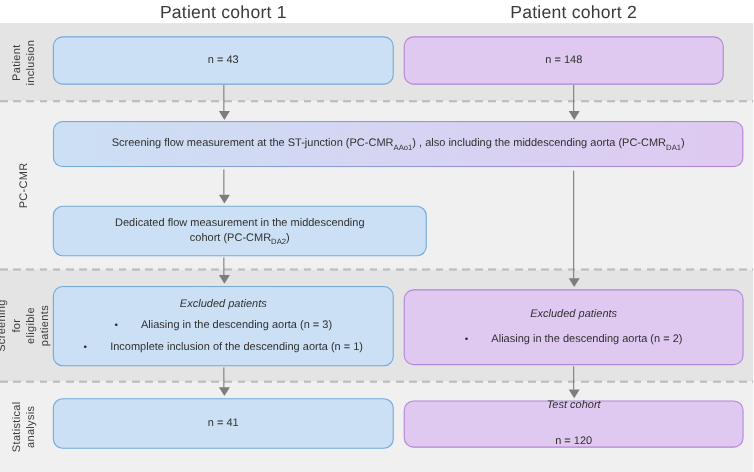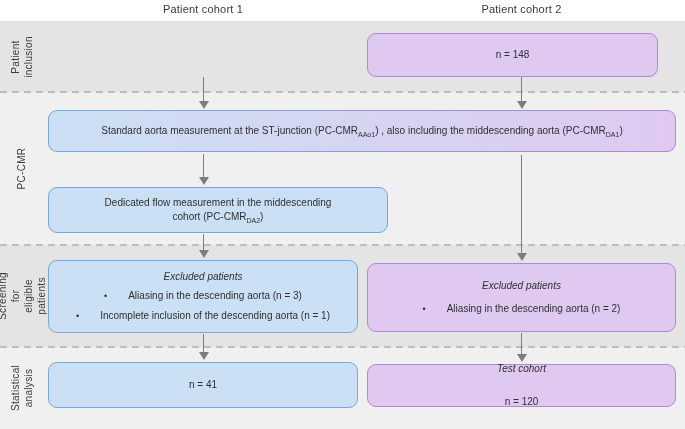--- a/index.html
+++ b/index.html
@@ -9,21 +9,21 @@
     overflow:hidden;
   }
   .band { position:absolute; left:0; width:685px; }
   .band.dark  { background:var(--band-dark,#e4e4e4); }
   .band.light { background:var(--band-light,#f0f0f0); }
   .dashline {
     position:absolute; left:0; width:685px; height:2px; z-index:3;
     background:repeating-linear-gradient(90deg, var(--dash,#bdbdbd) 0 7px, transparent 7px 12px);
   }
   .colhead {
-    position:absolute; top:3px; font-size:11px; text-align:center;
+    position:absolute; top:3px; font-size:16px; text-align:center;
     color:#3a3a3a; letter-spacing:0.2px;
   }
   .rowlabel {
     position:absolute; left:0; width:44px; z-index:4;
     display:flex; align-items:center; justify-content:center;
   }
   .rowlabel span {
     transform:rotate(-90deg); white-space:pre-line; text-align:center;
     font-size:10px; line-height:1.3; letter-spacing:0.3px; color:#3a3a3a;
   }
@@ -86,27 +86,30 @@
     </div>
 
   <div class="arrow" style="left:203px; top:77px;  height:24px;"></div>
   <div class="arrow" style="left:521px; top:77px;  height:24px;"></div>
   <div class="arrow" style="left:203px; top:154px; height:23px;"></div>
   <div class="arrow" style="left:521px; top:155px; height:98px;"></div>
   <div class="arrow" style="left:203px; top:234px; height:16px;"></div>
   <div class="arrow" style="left:203px; top:334px; height:18px;"></div>
   <div class="arrow" style="left:521px; top:333px; height:21px;"></div>
 
+  <div class="box blue" style="left:48px; top:33px; width:310px; height:44px;">
+    <span>n = 43</span>
+  </div>
   <div class="box purple" style="left:367px; top:33px; width:291px; height:44px;">
     <span>n = 148</span>
   </div>
 
   <div class="box wide" style="left:48px; top:110px; width:628px; height:42px;">
     <span>
-      <span>Standard aorta measurement at the ST-junction (PC-CMR</span><sub class="scr">AAo1</sub><span>) , also including the middescending aorta (PC-CMR</span><sub class="scr">DA1</sub><span>)</span>
+      <span>Screening flow measurement at the ST-junction (PC-CMR</span><sub class="scr">AAo1</sub><span>) , also including the middescending aorta (PC-CMR</span><sub class="scr">DA1</sub><span>)</span>
     </span>
   </div>
 
   <div class="box blue" style="left:48px; top:187px; width:340px; height:46px;">
     <span>Dedicated  flow measurement in the middescending</span>
     <span>
       <span>cohort (PC-CMR</span><sub class="scr">DA2</sub><span>)</span>
     </span>
   </div>
 

